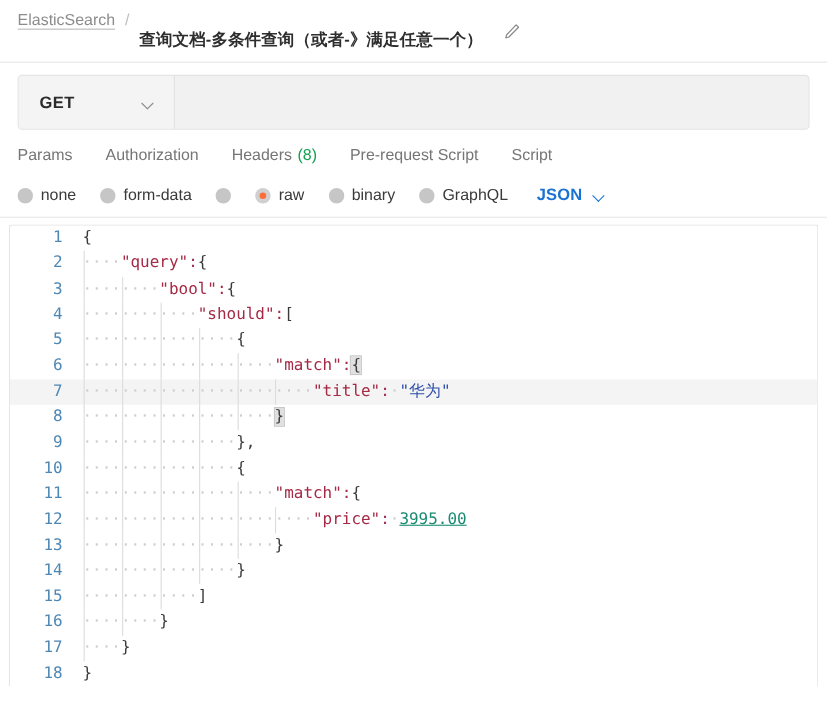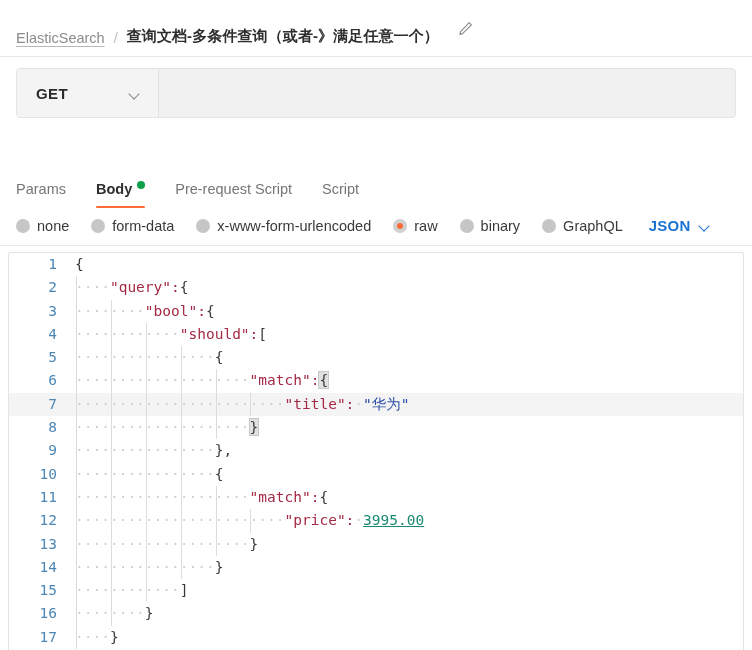--- a/index.html
+++ b/index.html
@@ -14,21 +14,21 @@
   
   #breadcrumb-bar {
     height: 57px;
     display: flex;
     align-items: center;
     padding: 0 16px;
     border-bottom: 1px solid #e6e6e6;
   }
   #breadcrumb {
     display: flex;
-    align-items: flex-end;
+    align-items: flex-start;
     gap: 9px;
   }
   .crumb-root {
     font-size: 14.5px;
     color: #8c8c8c;
     text-decoration: underline;
     text-underline-offset: 3px;
     text-decoration-color: #b8b8b8;
     white-space: nowrap;
   }
@@ -110,23 +110,22 @@
     padding: 15px 16px 0 16px;
     gap: 0;
   }
   .tab {
     position: relative;
     padding: 0 15px 11px 15px;
     font-size: 14.5px;
     color: #767676;
     white-space: nowrap;
     display: flex;
-    align-items: flex-start;
+    align-items: flex-end;
     gap: 5px;
-    margin-top: 48px;
   }
   .tab:first-child { padding-left: 0; }
   .tab.active { color: #2e2e2e; font-weight: 600; }
   .tab.active::after {
     content: "";
     position: absolute;
     left: 15px; right: 15px; bottom: 0;
     height: 2.5px;
     background: var(--accent, #ff6c37);
     border-radius: 2px;
@@ -273,23 +272,26 @@
       <span id="method-label">GET</span>
       <span class="chev"></span>
     </div>
   </div>
 </div>
 
 <div id="tab-bar">
   <div class="tab">
     <span>Params</span>
   </div>
-  <div class="tab active" style="--accent:#ff6c37">
-    <span>Body</span>
-    <span class="dot-green"></span>
+  <div class="tab">
+    <span>Authorization</span>
+  </div>
+  <div class="tab">
+    <span>Headers</span>
+    <span class="tab-count">(8)</span>
   </div>
   <div class="tab">
     <span>Pre-request Script</span>
   </div>
   <div class="tab">
     <span>Script</span>
   </div>
 </div>
 
 <div id="body-type-row">
@@ -302,21 +304,20 @@
   <div class="radio-opt">
     <span class="radio-mark">
       <span class="radio-inner"></span>
       </span>
     <span class="radio-label">form-data</span>
   </div>
   <div class="radio-opt">
     <span class="radio-mark">
       <span class="radio-inner"></span>
       </span>
-    <span class="radio-label">x-www-form-urlencoded</span>
   </div>
   <div class="radio-opt selected">
     <span class="radio-mark">
       <span class="radio-inner"></span>
       </span>
     <span class="radio-label">raw</span>
   </div>
   <div class="radio-opt">
     <span class="radio-mark">
       <span class="radio-inner"></span>

